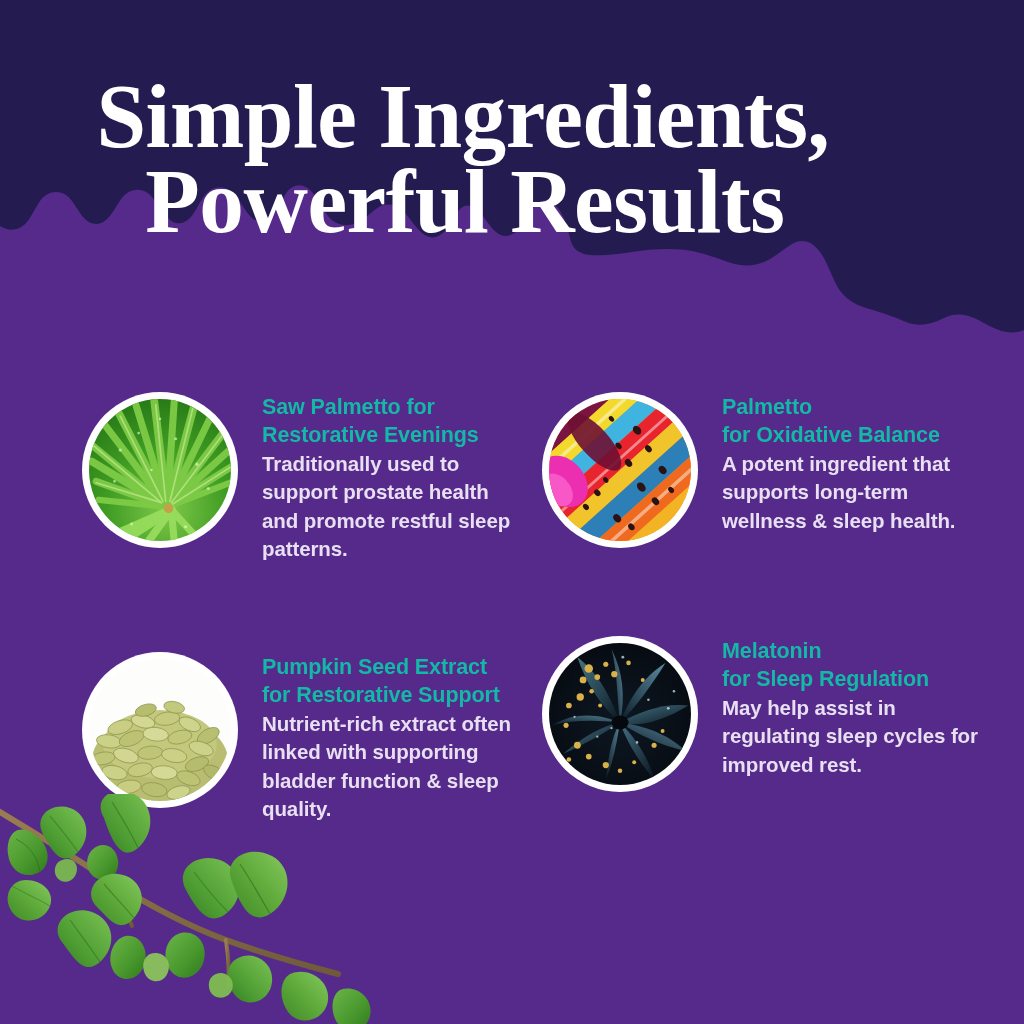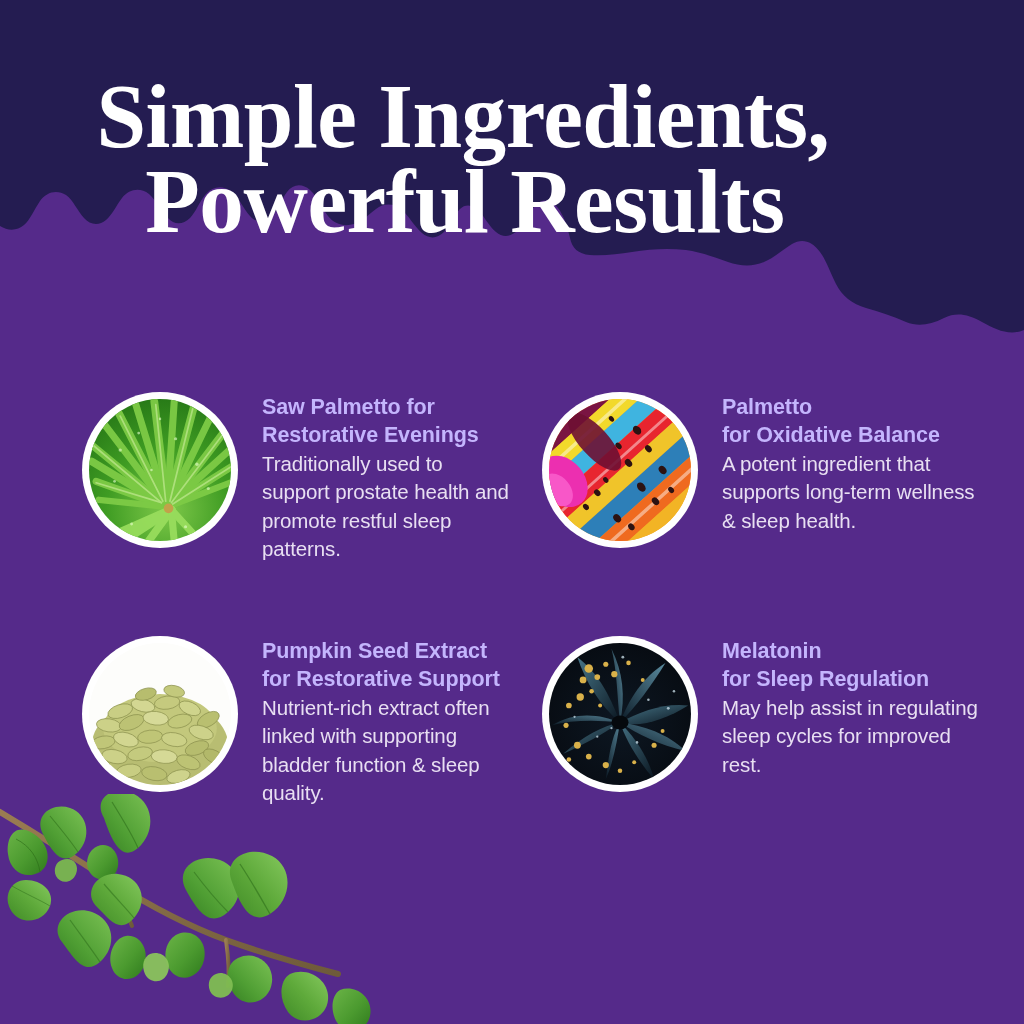--- a/index.html
+++ b/index.html
@@ -62,21 +62,21 @@
     height: 1024px;
     z-index: 4;
   }
   .item {
     position: absolute;
     display: flex;
     align-items: flex-start;
   }
   .item-1 { left: 82px;  top: 392px; }
   .item-2 { left: 542px; top: 392px; }
-  .item-3 { left: 82px;  top: 636px; }
+  .item-3 { left: 82px;  top: 652px; }
   .item-4 { left: 542px; top: 636px; }
 
   .thumb {
     position: relative;
     width: 156px;
     height: 156px;
     border-radius: 50%;
     background: #ffffff;
     flex: 0 0 auto;
     box-sizing: border-box;
@@ -92,30 +92,30 @@
   .thumb-inner svg { display: block; width: 100%; height: 100%; }
 
   .text-col {
     margin-left: 24px;
     padding-top: 2px;
     width: 250px;
   }
   .item-2 .text-col, .item-4 .text-col { width: 258px; }
 
   .ing-title {
-    color: #c4b5fd;
+    color: #14b8a6;
     font-weight: 700;
     font-size: 21.5px;
     line-height: 1.28;
     letter-spacing: -0.1px;
     margin: 0 0 1px 0;
   }
   .ing-desc {
     color: #e8dff2;
-    font-weight: 400;
+    font-weight: 700;
     font-size: 20.5px;
     line-height: 1.38;
     letter-spacing: -0.1px;
     margin: 0;
   }
 
   
   .branch {
     position: absolute;
     left: 0;

